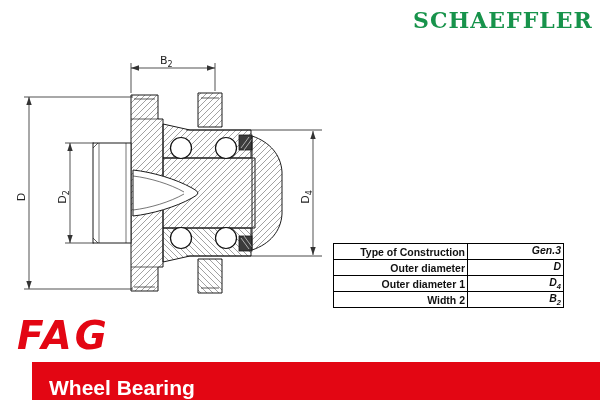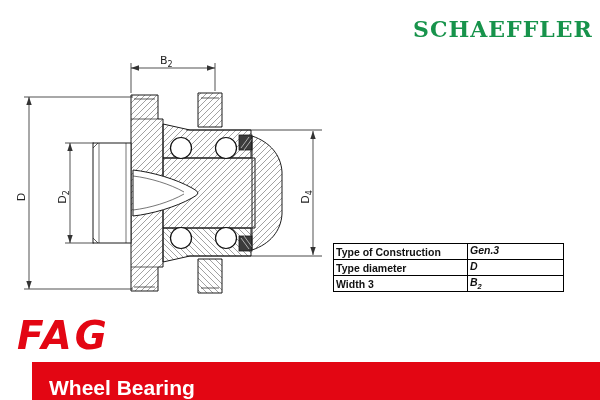--- a/index.html
+++ b/index.html
@@ -1,28 +1,28 @@
 <!DOCTYPE html>
 <html><head>
 <meta charset="utf-8">
 <style>
   * { margin:0; padding:0; box-sizing:border-box; }
   body { width:600px; height:400px; position:relative; background:#ffffff; overflow:hidden;
          font-family:"Liberation Sans", sans-serif; }
 
   .brand { position:absolute; top:7px; left:413px; font-family:"DejaVu Serif", serif;
-           font-weight:bold; font-size:22px; letter-spacing:1px;margin-top:9px; }
+           font-weight:bold; font-size:22px; letter-spacing:1px; }
 
   .drawing-svg { position:absolute; left:0; top:45px; }
   .dim-text { font-family:"DejaVu Sans", sans-serif; font-size:11px; fill:#222; }
   .dim-sub  { font-size:8px; }
 
   .spec-table { position:absolute; left:333px; top:243px; border-collapse:collapse;
                 table-layout:fixed; }
-  .spec-table td { border:1px solid #000; height:14px; text-align:left; vertical-align:middle;
+  .spec-table td { border:1px solid #000; height:14px; text-align:right; vertical-align:middle;
                    font-size:10.5px; font-weight:bold; color:#111; padding:0 2px;
                    font-family:"Liberation Sans", sans-serif; }
   .spec-table .c-label { width:134px; }
   .spec-table .c-value { width:96px;font-style:italic; }
   .spec-table sub { font-size:7.5px; }
 
   .fag-logo { position:absolute; left:17px; top:313px; font-style:italic; font-weight:bold;
               font-size:39px; letter-spacing:3px; font-family:"DejaVu Sans", sans-serif; }
 
   .footer-bar { position:absolute; left:0; bottom:0; width:600px; height:38px;
@@ -128,25 +128,29 @@
   <text class="dim-text" x="309" y="197" transform="rotate(-90,309,197)" text-anchor="middle"><tspan>D</tspan><tspan class="dim-sub" dy="3">4</tspan></text>
 </svg>
 
 <table class="spec-table">
   <tbody>
     <tr>
       <td class="c-label">Type of Construction</td>
       <td class="c-value"><span>Gen.3</span><sub></sub></td>
     </tr>
     <tr>
-      <td class="c-label">Type diameter</td>
+      <td class="c-label">Outer diameter</td>
       <td class="c-value"><span>D</span><sub></sub></td>
     </tr>
     <tr>
-      <td class="c-label">Width 3</td>
+      <td class="c-label">Outer diameter 1</td>
+      <td class="c-value"><span>D</span><sub>4</sub></td>
+    </tr>
+    <tr>
+      <td class="c-label">Width 2</td>
       <td class="c-value"><span>B</span><sub>2</sub></td>
     </tr>
   </tbody>
 </table>
 
 <div class="fag-logo" style="color: rgb(227, 6, 19);">FAG</div>
 
 <div class="footer-bar" style="background: rgb(227, 6, 19);">
   <span class="footer-title" style="color: rgb(255, 255, 255);">Wheel Bearing</span>
 </div>

